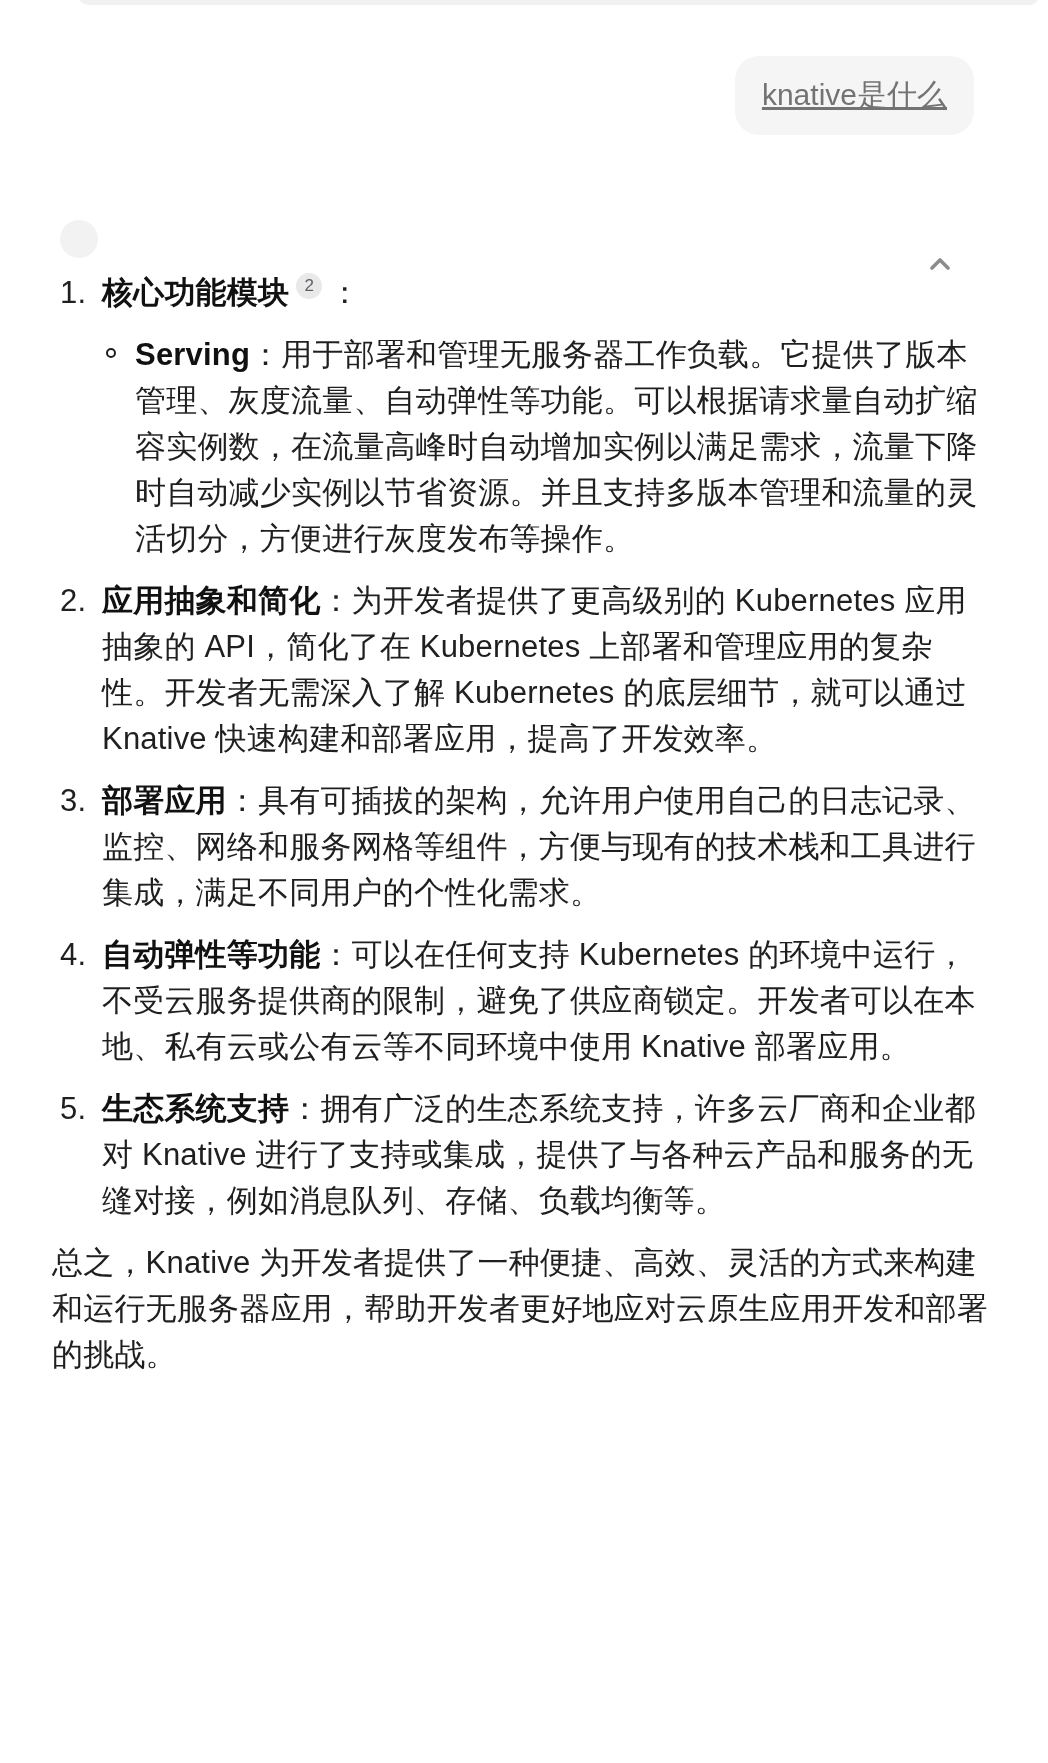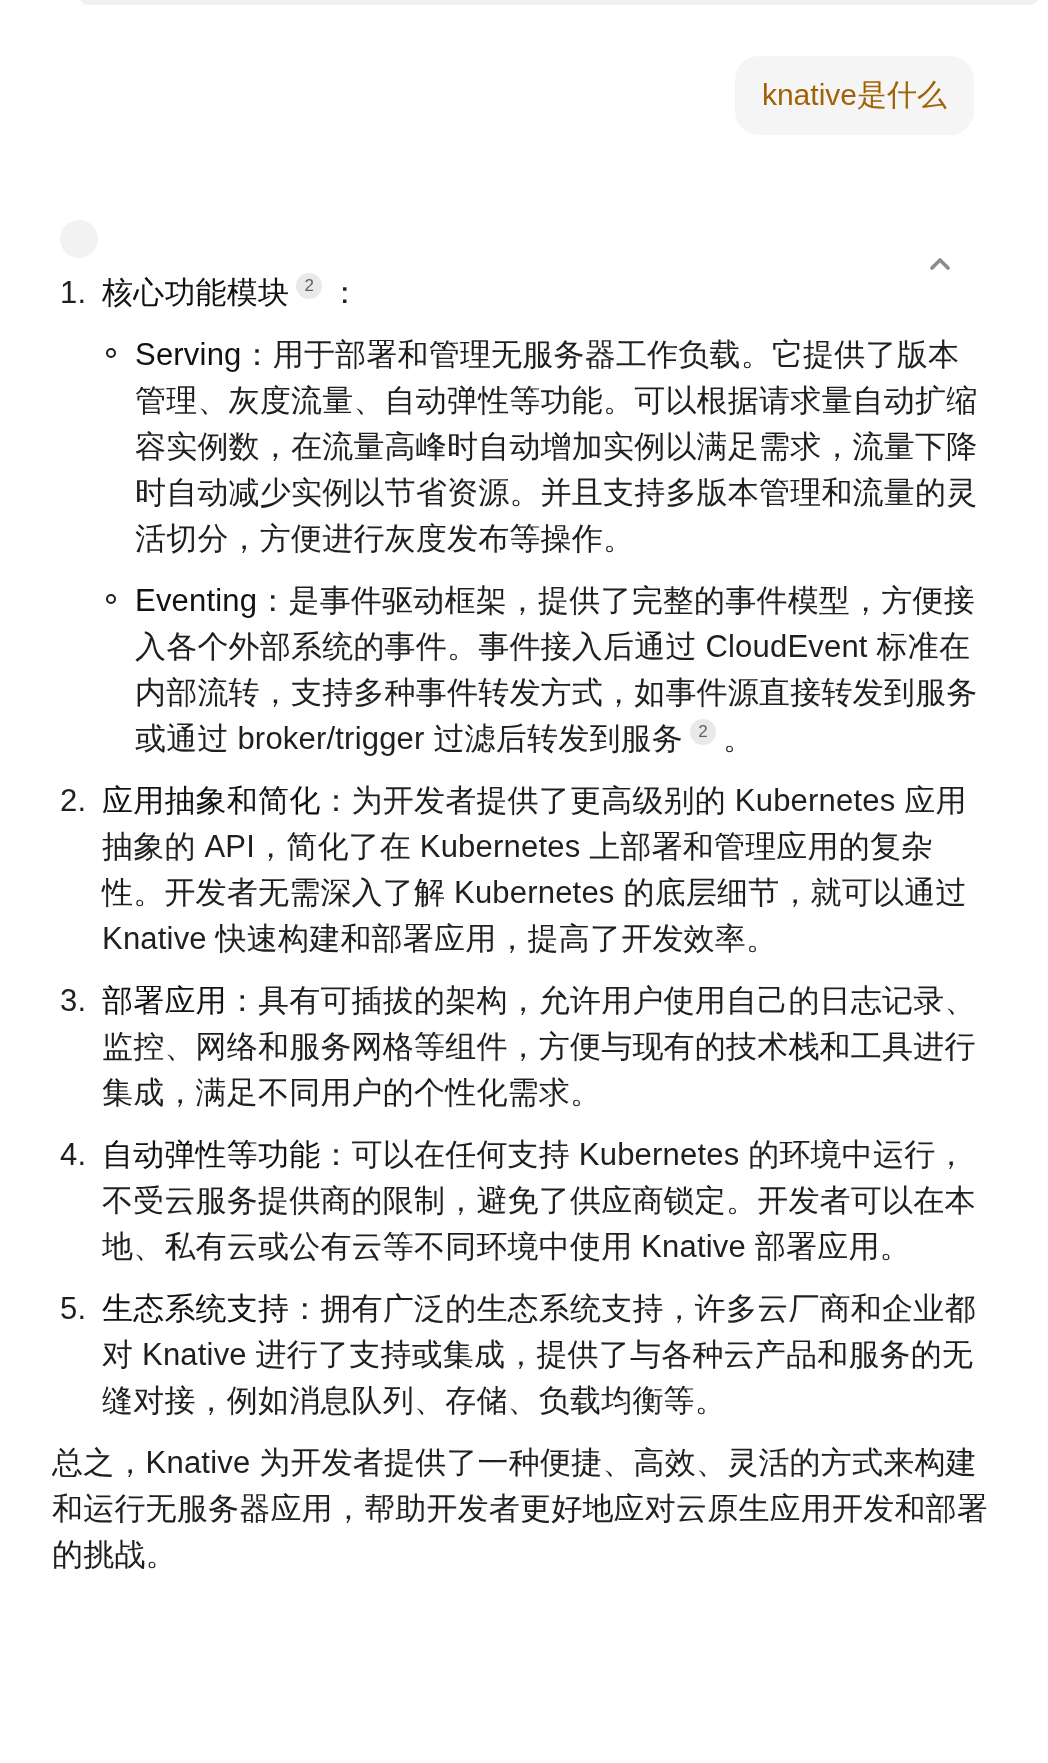--- a/index.html
+++ b/index.html
@@ -23,23 +23,24 @@
   
   .bubble{
     position:absolute;
     top:56px; right:74px;
     height:79px;
     display:flex; align-items:center;
     padding:0 27px;
     background:#f5f5f6;
     border-radius:24px;
     font-size:30px;
-    color:#a16207;
+    color:#737373;
     box-sizing:border-box;
     white-space:nowrap;
+    text-decoration:underline;
   }
   
   .avatar{
     position:absolute;
     left:60px; top:220px;
     width:38px; height:38px;
     border-radius:50%;
     background:#f2f2f3;
   }
   
@@ -73,21 +74,21 @@
   .answer ul{list-style:none;margin:16px 0 0 0;padding:0;}
   .answer ul>li{position:relative;padding-left:33px;margin:16px 0 16px 0;}
   .answer ul>li:last-child{margin-bottom:0;}
   .answer ul>li>.dot{
     position:absolute;left:4px;top:16px;
     width:10px;height:10px;
     border:2.5px solid #1f1f1f;
     border-radius:50%;
     box-sizing:border-box;
   }
-  .b{font-weight:400;color:#111111;}
+  .b{font-weight:700;color:#111111;}
   .badge{
     display:inline-block;
     width:26px;height:26px;
     line-height:26px;
     border-radius:50%;
     background:#e9e9ea;
     color:#5f5f63;
     font-size:17px;
     text-align:center;
     vertical-align:middle;
@@ -109,21 +110,20 @@
   <button class="collapse" aria-label="collapse">
     <svg width="20" height="13" viewBox="0 0 20 13">
       <polyline points="2,11 10,3 18,11" fill="none" stroke="#8c8c8c" stroke-width="3.6" stroke-linecap="round" stroke-linejoin="round"></polyline>
     </svg>
   </button>
 
   <div class="answer" id="answer">
       <ol>
         <li><span class="num">1.</span><span class="b">核心功能模块</span><span class="badge">2</span><span>：</span><ul>
             <li><span class="dot"></span><span class="b">Serving</span><span>：用于部署和管理无服务器工作负载。它提供了版本管理、灰度流量、自动弹性等功能。可以根据请求量自动扩缩容实例数，在流量高峰时自动增加实例以满足需求，流量下降时自动减少实例以节省资源。并且支持多版本管理和流量的灵活切分，方便进行灰度发布等操作。</span></li>
-            <li><span class="dot"></span><span class="b">Eventing</span><span>：是事件驱动框架，提供了完整的事件模型，方便接入各个外部系统的事件。事件接入后通过 CloudEvent 标准在内部流转，支持多种事件转发方式，如事件源直接转发到服务或通过 broker/trigger 过滤后转发到服务</span><span class="badge">2</span><span>。</span></li>
           </ul></li>
         <li><span class="num">2.</span><span class="b">应用抽象和简化</span><span>：为开发者提供了更高级别的 Kubernetes 应用抽象的 API，简化了在 Kubernetes 上部署和管理应用的复杂性。开发者无需深入了解 Kubernetes 的底层细节，就可以通过 Knative 快速构建和部署应用，提高了开发效率。</span></li>
         <li><span class="num">3.</span><span class="b">部署应用</span><span>：具有可插拔的架构，允许用户使用自己的日志记录、监控、网络和服务网格等组件，方便与现有的技术栈和工具进行集成，满足不同用户的个性化需求。</span></li>
         <li><span class="num">4.</span><span class="b">自动弹性等功能</span><span>：可以在任何支持 Kubernetes 的环境中运行，不受云服务提供商的限制，避免了供应商锁定。开发者可以在本地、私有云或公有云等不同环境中使用 Knative 部署应用。</span></li>
         <li><span class="num">5.</span><span class="b">生态系统支持</span><span>：拥有广泛的生态系统支持，许多云厂商和企业都对 Knative 进行了支持或集成，提供了与各种云产品和服务的无缝对接，例如消息队列、存储、负载均衡等。</span></li>
       </ol>
       <p><span>总之，Knative 为开发者提供了一种便捷、高效、灵活的方式来构建和运行无服务器应用，帮助开发者更好地应对云原生应用开发和部署的挑战。</span></p>
     </div>
 </div>
 

